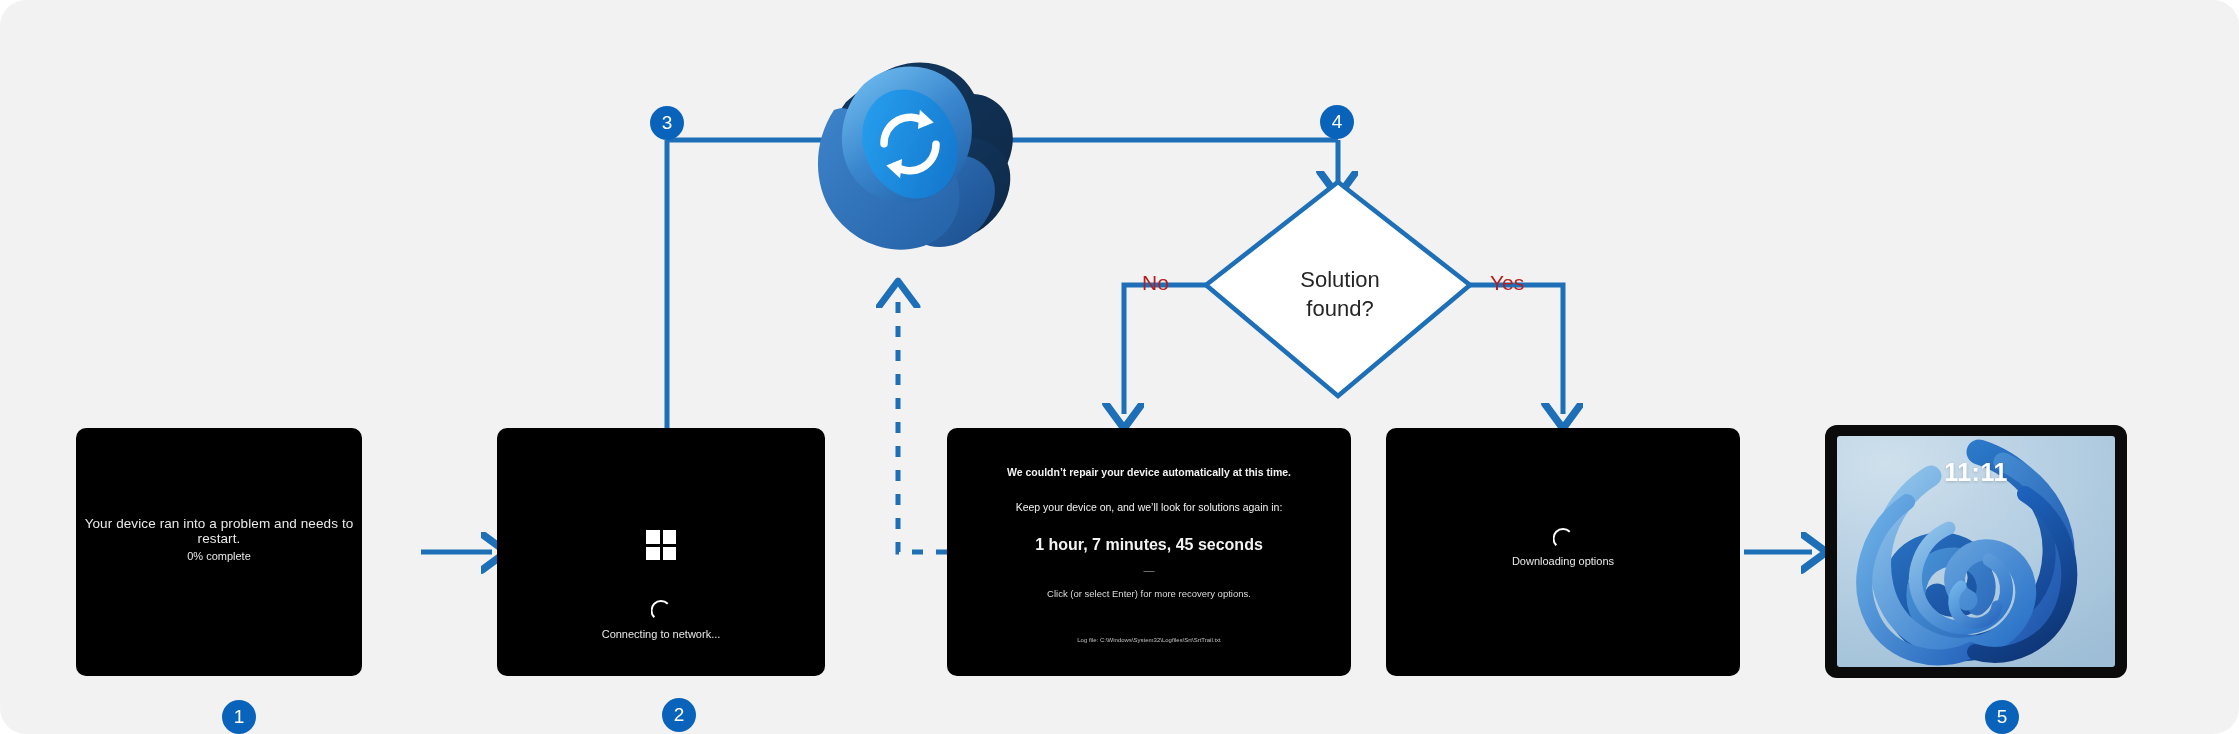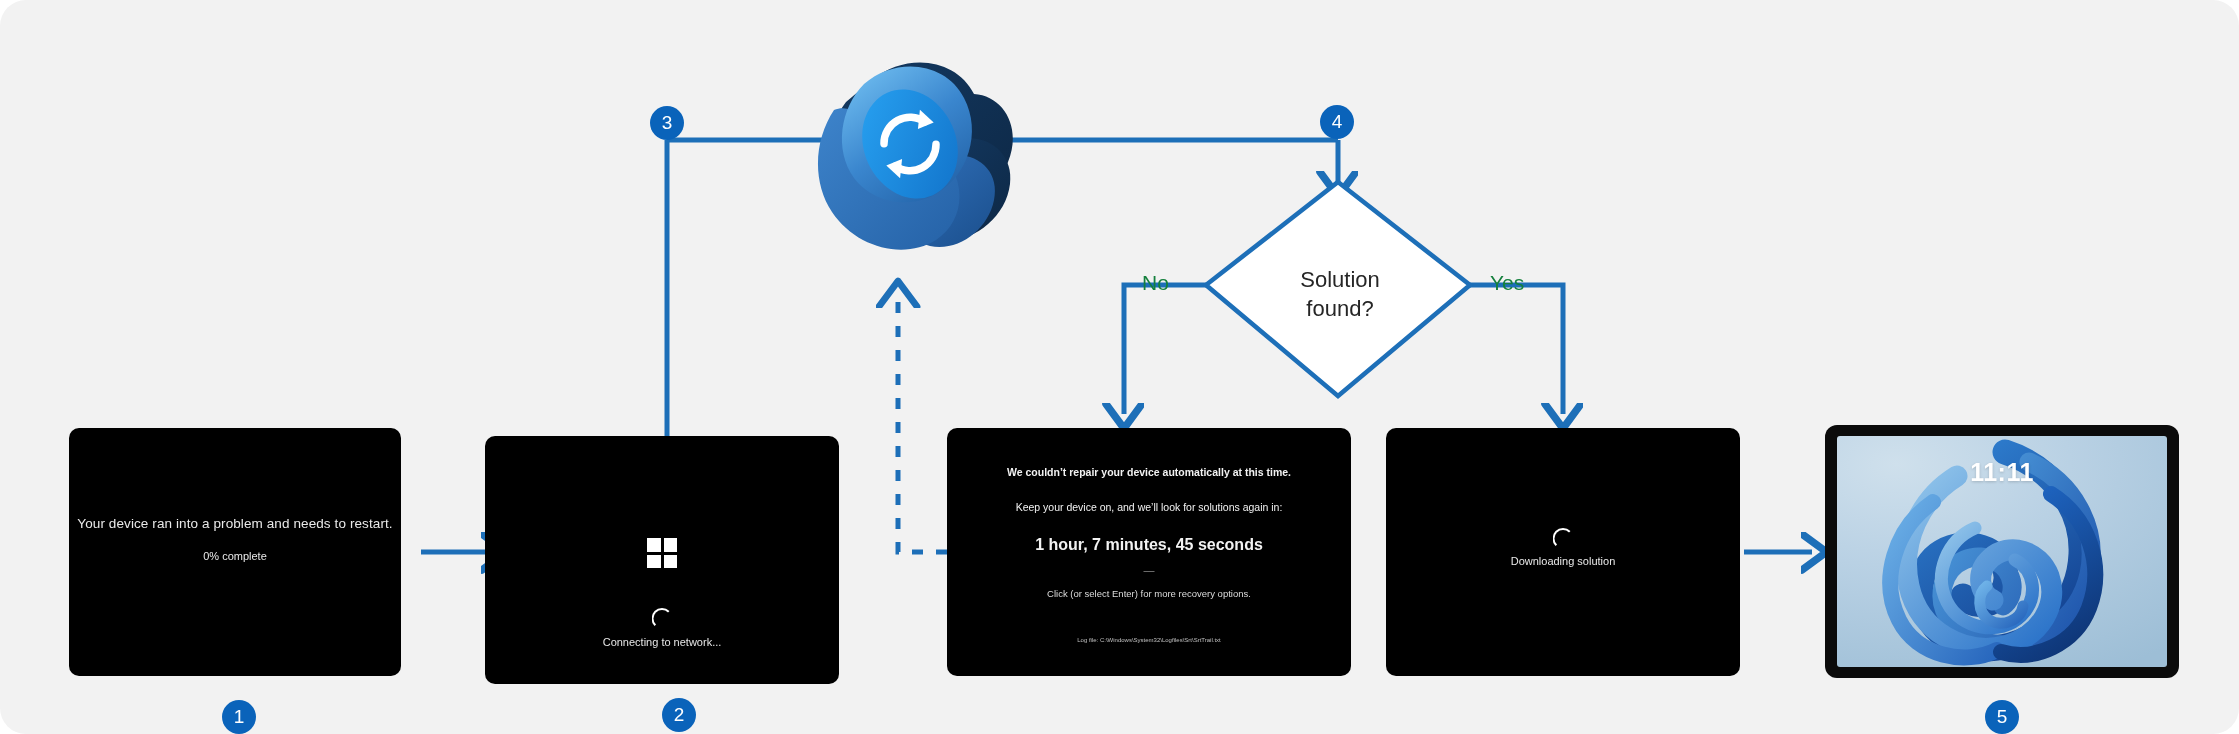--- a/index.html
+++ b/index.html
@@ -34,35 +34,35 @@
     overflow: hidden;
     color: #ffffff;
   }
   .scr-inner {
     position: absolute;
     left: 0; right: 0;
     text-align: center;
   }
 
   
-  #screen1 { left: 69px; top: 428px; width: 332px; height: 248px; text-decoration: underline; }
+  #screen1 { left: 76px; top: 428px; width: 286px; height: 248px; text-decoration: underline; }
   #screen1 .l1 {
     top: 88px;
     font-size: 13.5px;
     color: #e9e9e9;
     letter-spacing: .1px;
   }
   #screen1 .l2 {
     top: 122px;
     font-size: 11px;
     color: #e9e9e9;
   }
 
   
-  #screen2 { left: 485px; top: 428px; width: 354px; height: 248px; margin-top: 8px; }
+  #screen2 { left: 497px; top: 428px; width: 328px; height: 248px; }
   #winlogo {
     position: absolute;
     left: 50%;
     top: 102px;
     transform: translateX(-50%);
     width: 30px;
     height: 30px;
     display: grid;
     grid-template-columns: 13.5px 13.5px;
     grid-template-rows: 13.5px 13.5px;
@@ -109,21 +109,21 @@
     top: 127px;
     font-size: 11px;
     color: #e8e8e8;
   }
 
   
   #monitor {
     position: absolute;
     left: 1825px;
     top: 425px;
-    width: 354px;
+    width: 302px;
     height: 253px;
     background: #0b0b0b;
     border-radius: 12px;
     padding: 11px 12px;
     box-sizing: border-box;
   }
   #desktop {
     position: relative;
     width: 100%;
     height: 100%;
@@ -171,21 +171,21 @@
     top: 265px;
     width: 200px;
     text-align: center;
     font-size: 22px;
     color: #262626;
     line-height: 1.32;
   }
   .edge-label {
     position: absolute;
     font-size: 21px;
-    color: #15803d;
+    color: #b91c1c;
   }
   #label-no  { left: 1142px; top: 271px; }
   #label-yes { left: 1490px; top: 271px; }
 
   
   #cloud {
     position: absolute;
     left: 760px;
     top: 36px;
     width: 270px;
@@ -315,21 +315,21 @@
     <div class="scr-inner t1">We couldn’t repair your device automatically at this time.</div>
     <div class="scr-inner t2">Keep your device on, and we’ll look for solutions again in:</div>
     <div class="scr-inner t3">1 hour, 7 minutes, 45 seconds</div>
     <div class="scr-inner dash">—</div>
     <div class="scr-inner t4">Click (or select Enter) for more recovery options.</div>
     <div class="scr-inner t5">Log file: C:\Windows\System32\Logfiles\Srt\SrtTrail.txt</div>
   </div>
 
   <div class="screen" id="screen4">
     <div class="spinner"></div>
-    <div class="scr-inner cap">Downloading solution</div>
+    <div class="scr-inner cap">Downloading options</div>
   </div>
 
   <div id="monitor">
     <div id="desktop">
       <svg id="bloom" viewBox="0 0 330 231" preserveAspectRatio="xMidYMid slice">
         <defs>
           <linearGradient id="p1" x1="0.1" y1="0" x2="0.9" y2="1">
             <stop offset="0" stop-color="#8fc3ea"></stop>
               <stop offset="1" stop-color="#2b73c9"></stop>
           </linearGradient>

